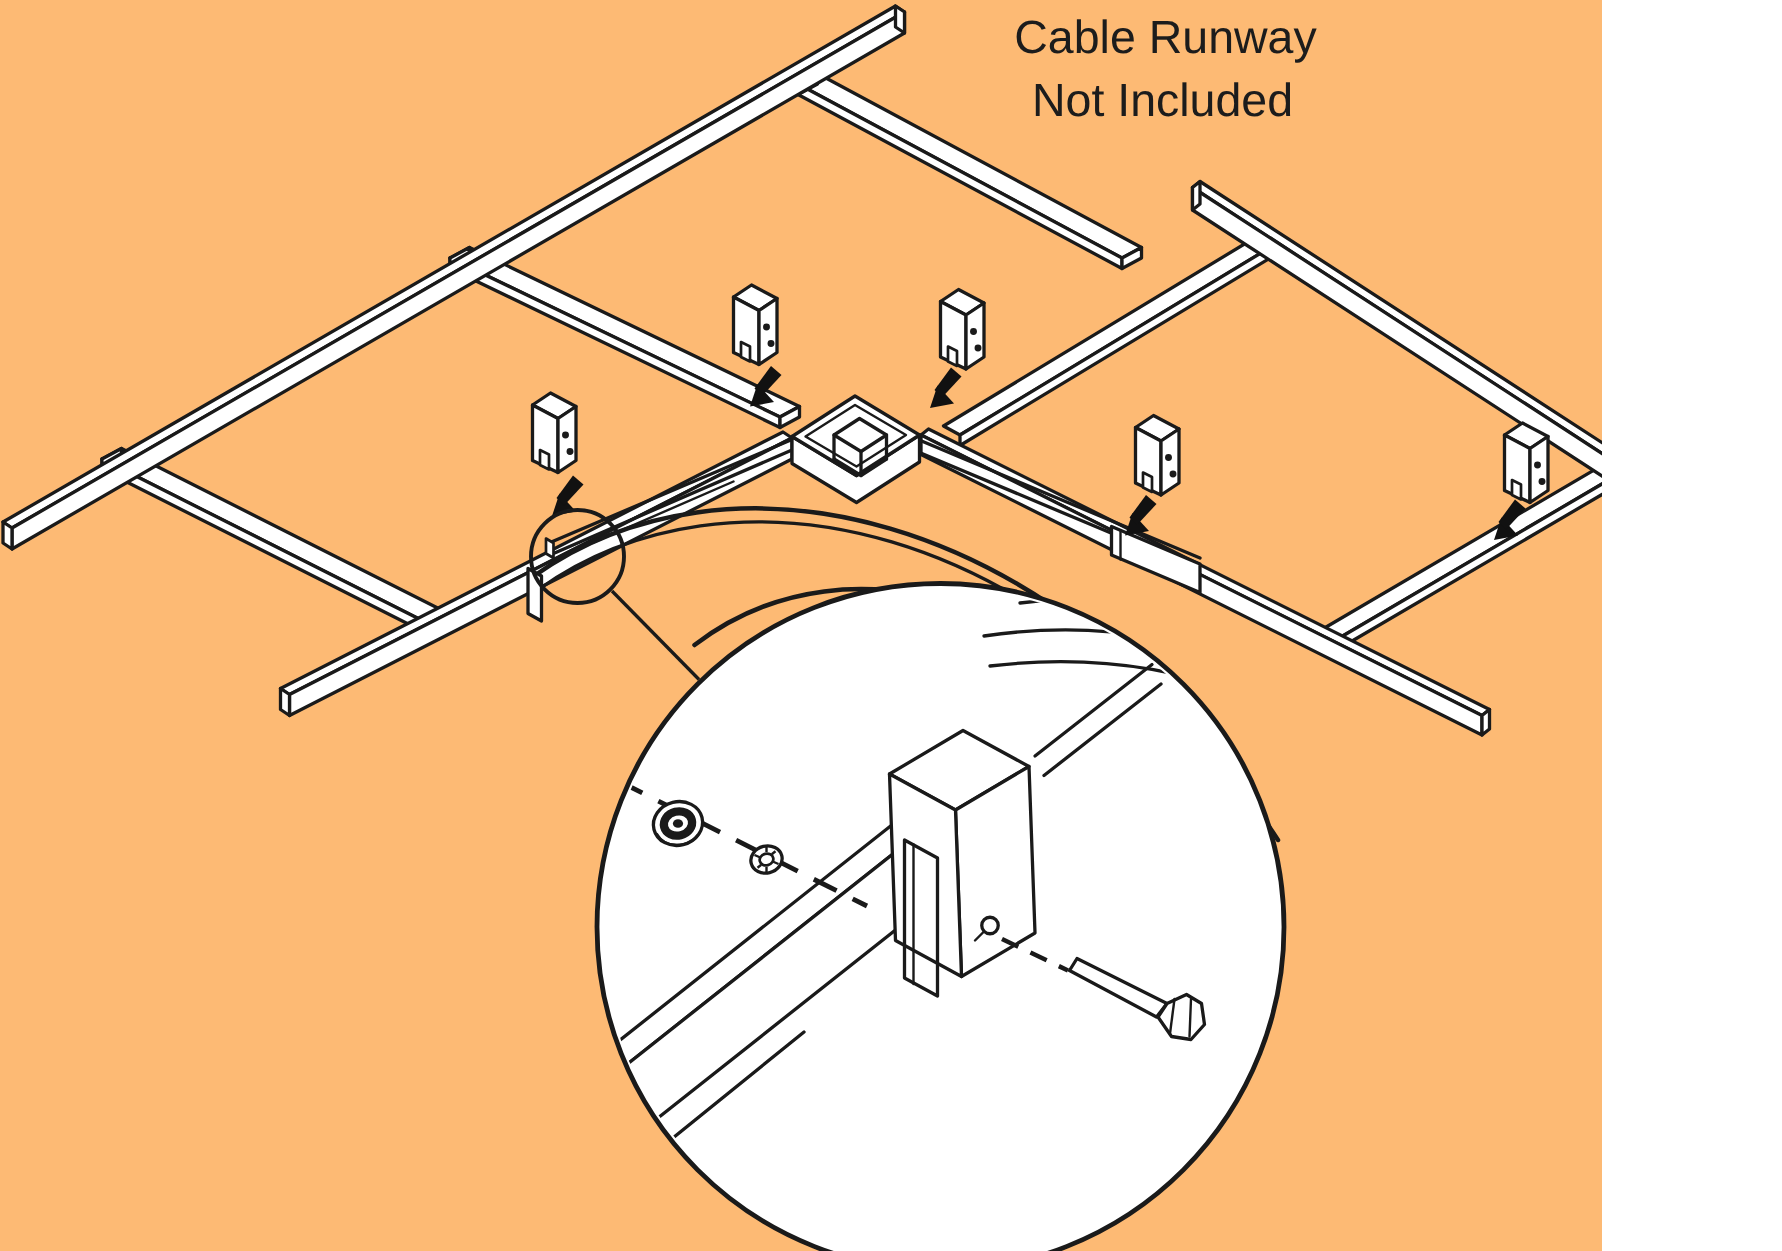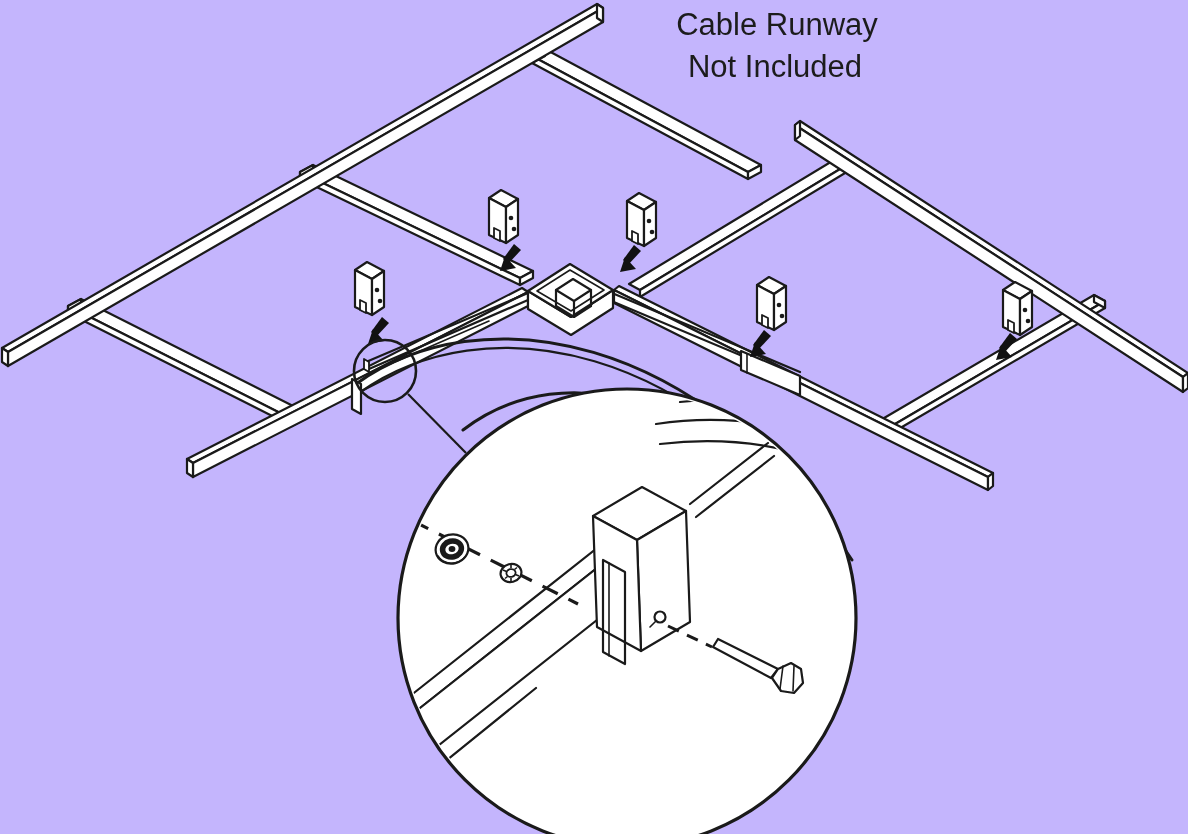--- a/index.html
+++ b/index.html
@@ -1,16 +1,16 @@
 <!DOCTYPE html>
 <html><head>
 <meta charset="utf-8">
 <style>
   html,body{margin:0;padding:0;background:#fff;}
-  .stage{position:relative;width:1188px;height:834px;background:#c4b5fd;overflow:hidden;
+  .stage{position:relative;width:1068px;height:834px;background:#fdba74;overflow:hidden;
          font-family:"Liberation Sans",sans-serif;}
   svg{display:block;}
   text.note{font-family:"Liberation Sans",sans-serif;font-size:31px;fill:#1c1c1c;}
   .ln{stroke:#1a1a1a;stroke-width:2.2;fill:none;stroke-linecap:round;stroke-linejoin:round;}
   .wf{stroke:#1a1a1a;stroke-width:2.2;fill:#ffffff;stroke-linejoin:round;}
   .bold{stroke-width:3;}
   .thin{stroke-width:1.6;}
   .blk{fill:#111111;stroke:none;}
   .dot{fill:#1a1a1a;stroke:none;}
 </style>

